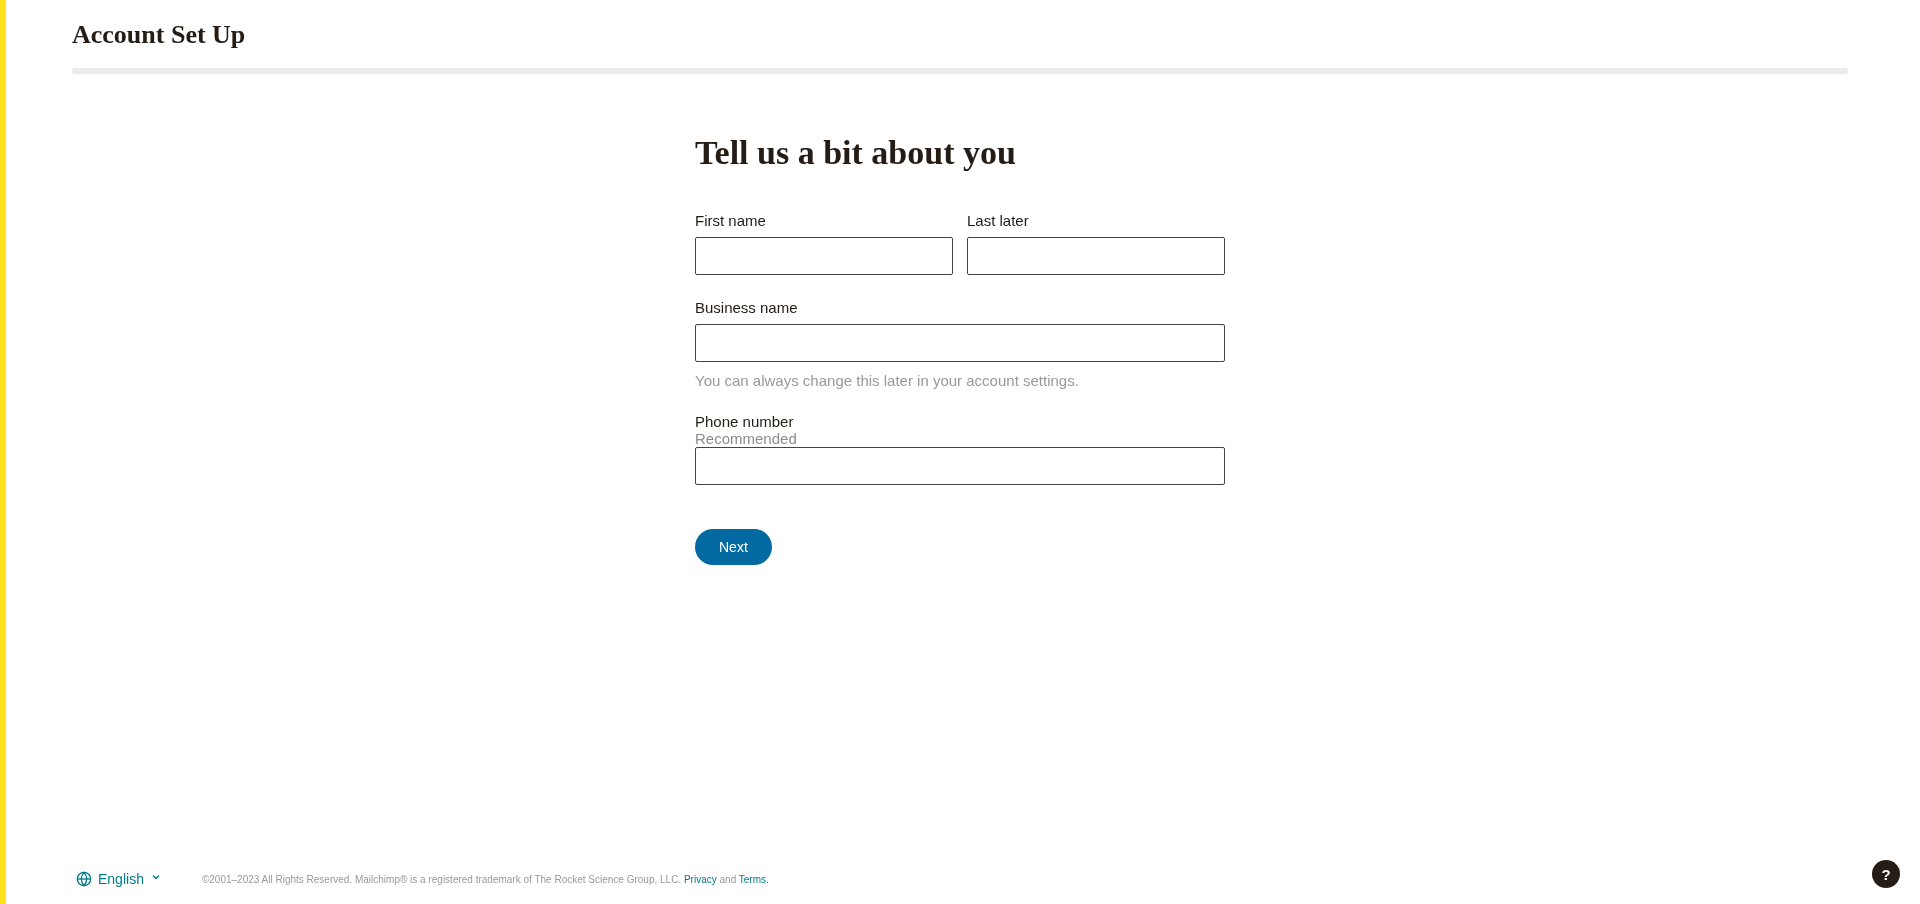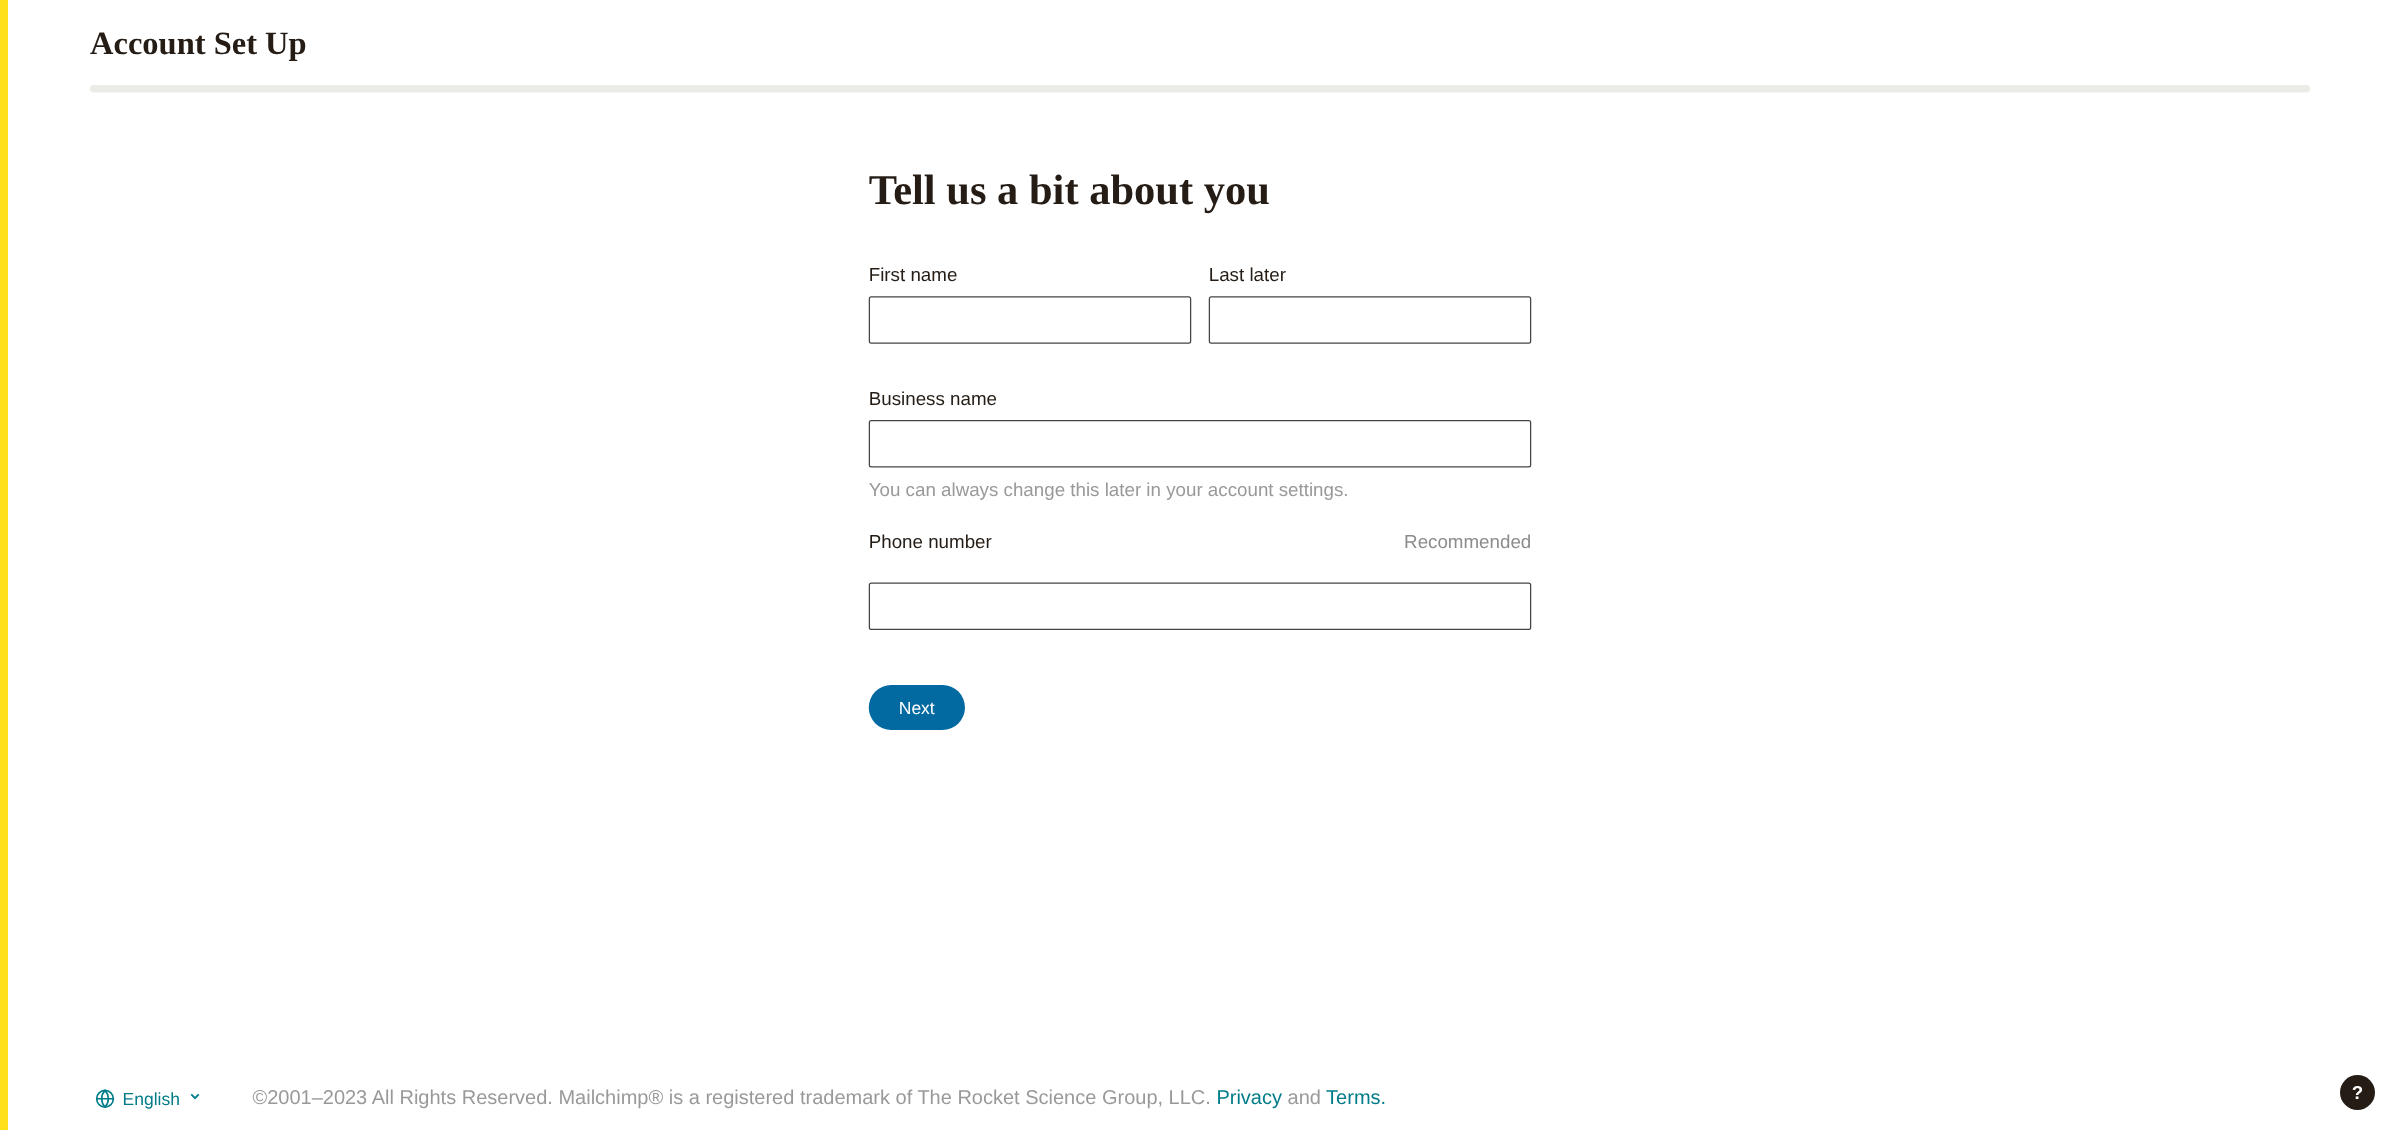--- a/index.html
+++ b/index.html
@@ -55,37 +55,38 @@
       font-family: Georgia, "Times New Roman", serif;
       font-size: 34px;
       font-weight: 700;
       color: #241c15;
       margin-bottom: 40px;
     }
     
     .form-row {
       display: flex;
       gap: 14px;
-      margin-bottom: 36px;
+      margin-bottom: 24px;
     }
     
     .form-group {
       flex: 1;
       margin-bottom: 0;
     }
     
     .form-group-full {
       margin-bottom: 24px;
     }
     
     .label-row {
       display: flex;
       justify-content: space-between;
       align-items: baseline;
-      margin-bottom: 24px;
+      margin-bottom: 0;
+      flex-direction: column;
     }
     
     .form-label {
       font-size: 15px;
       font-weight: 500;
       color: #241c15;
       display: block;
       margin-bottom: 8px;
     }
     
@@ -153,21 +154,21 @@
       width: 16px;
       height: 16px;
     }
     
     .chevron-down {
       width: 12px;
       height: 12px;
     }
     
     .footer-text {
-      font-size: 16px;
+      font-size: 10px;
       color: #999999;
     }
     
     .footer-link {
       color: #007c89;
       text-decoration: none;
     }
     
     .help-button {
       position: fixed;

